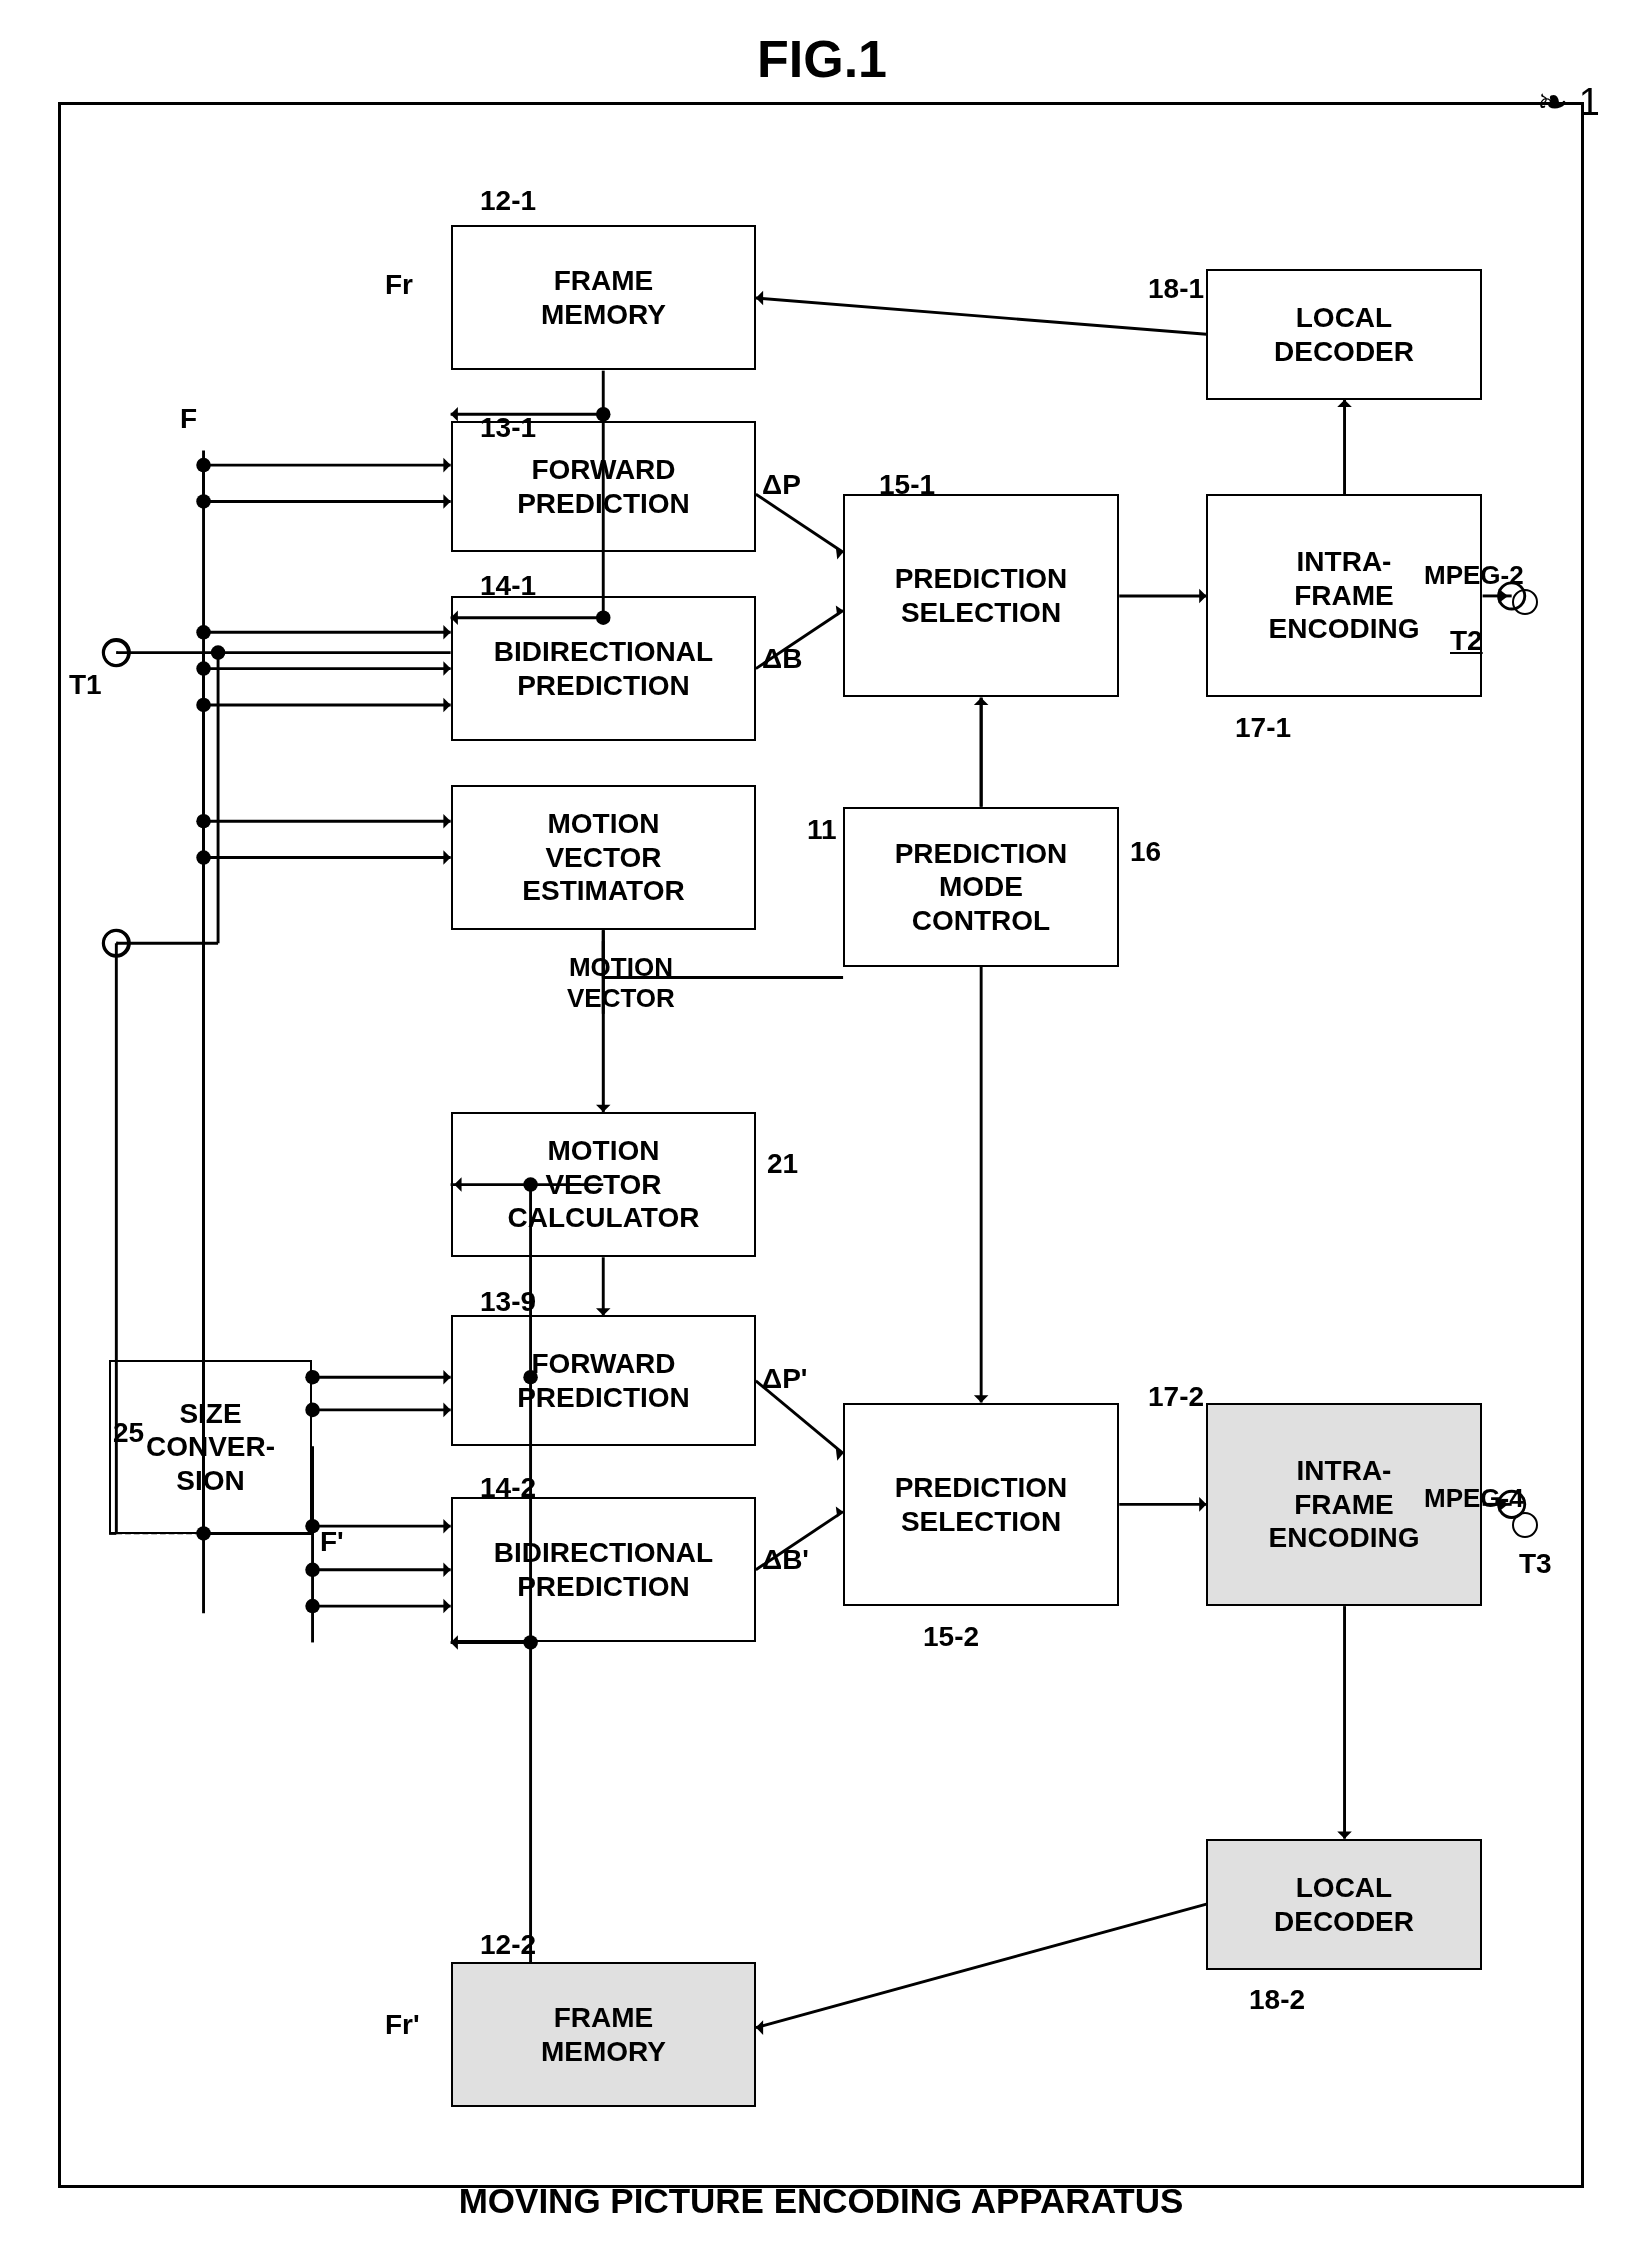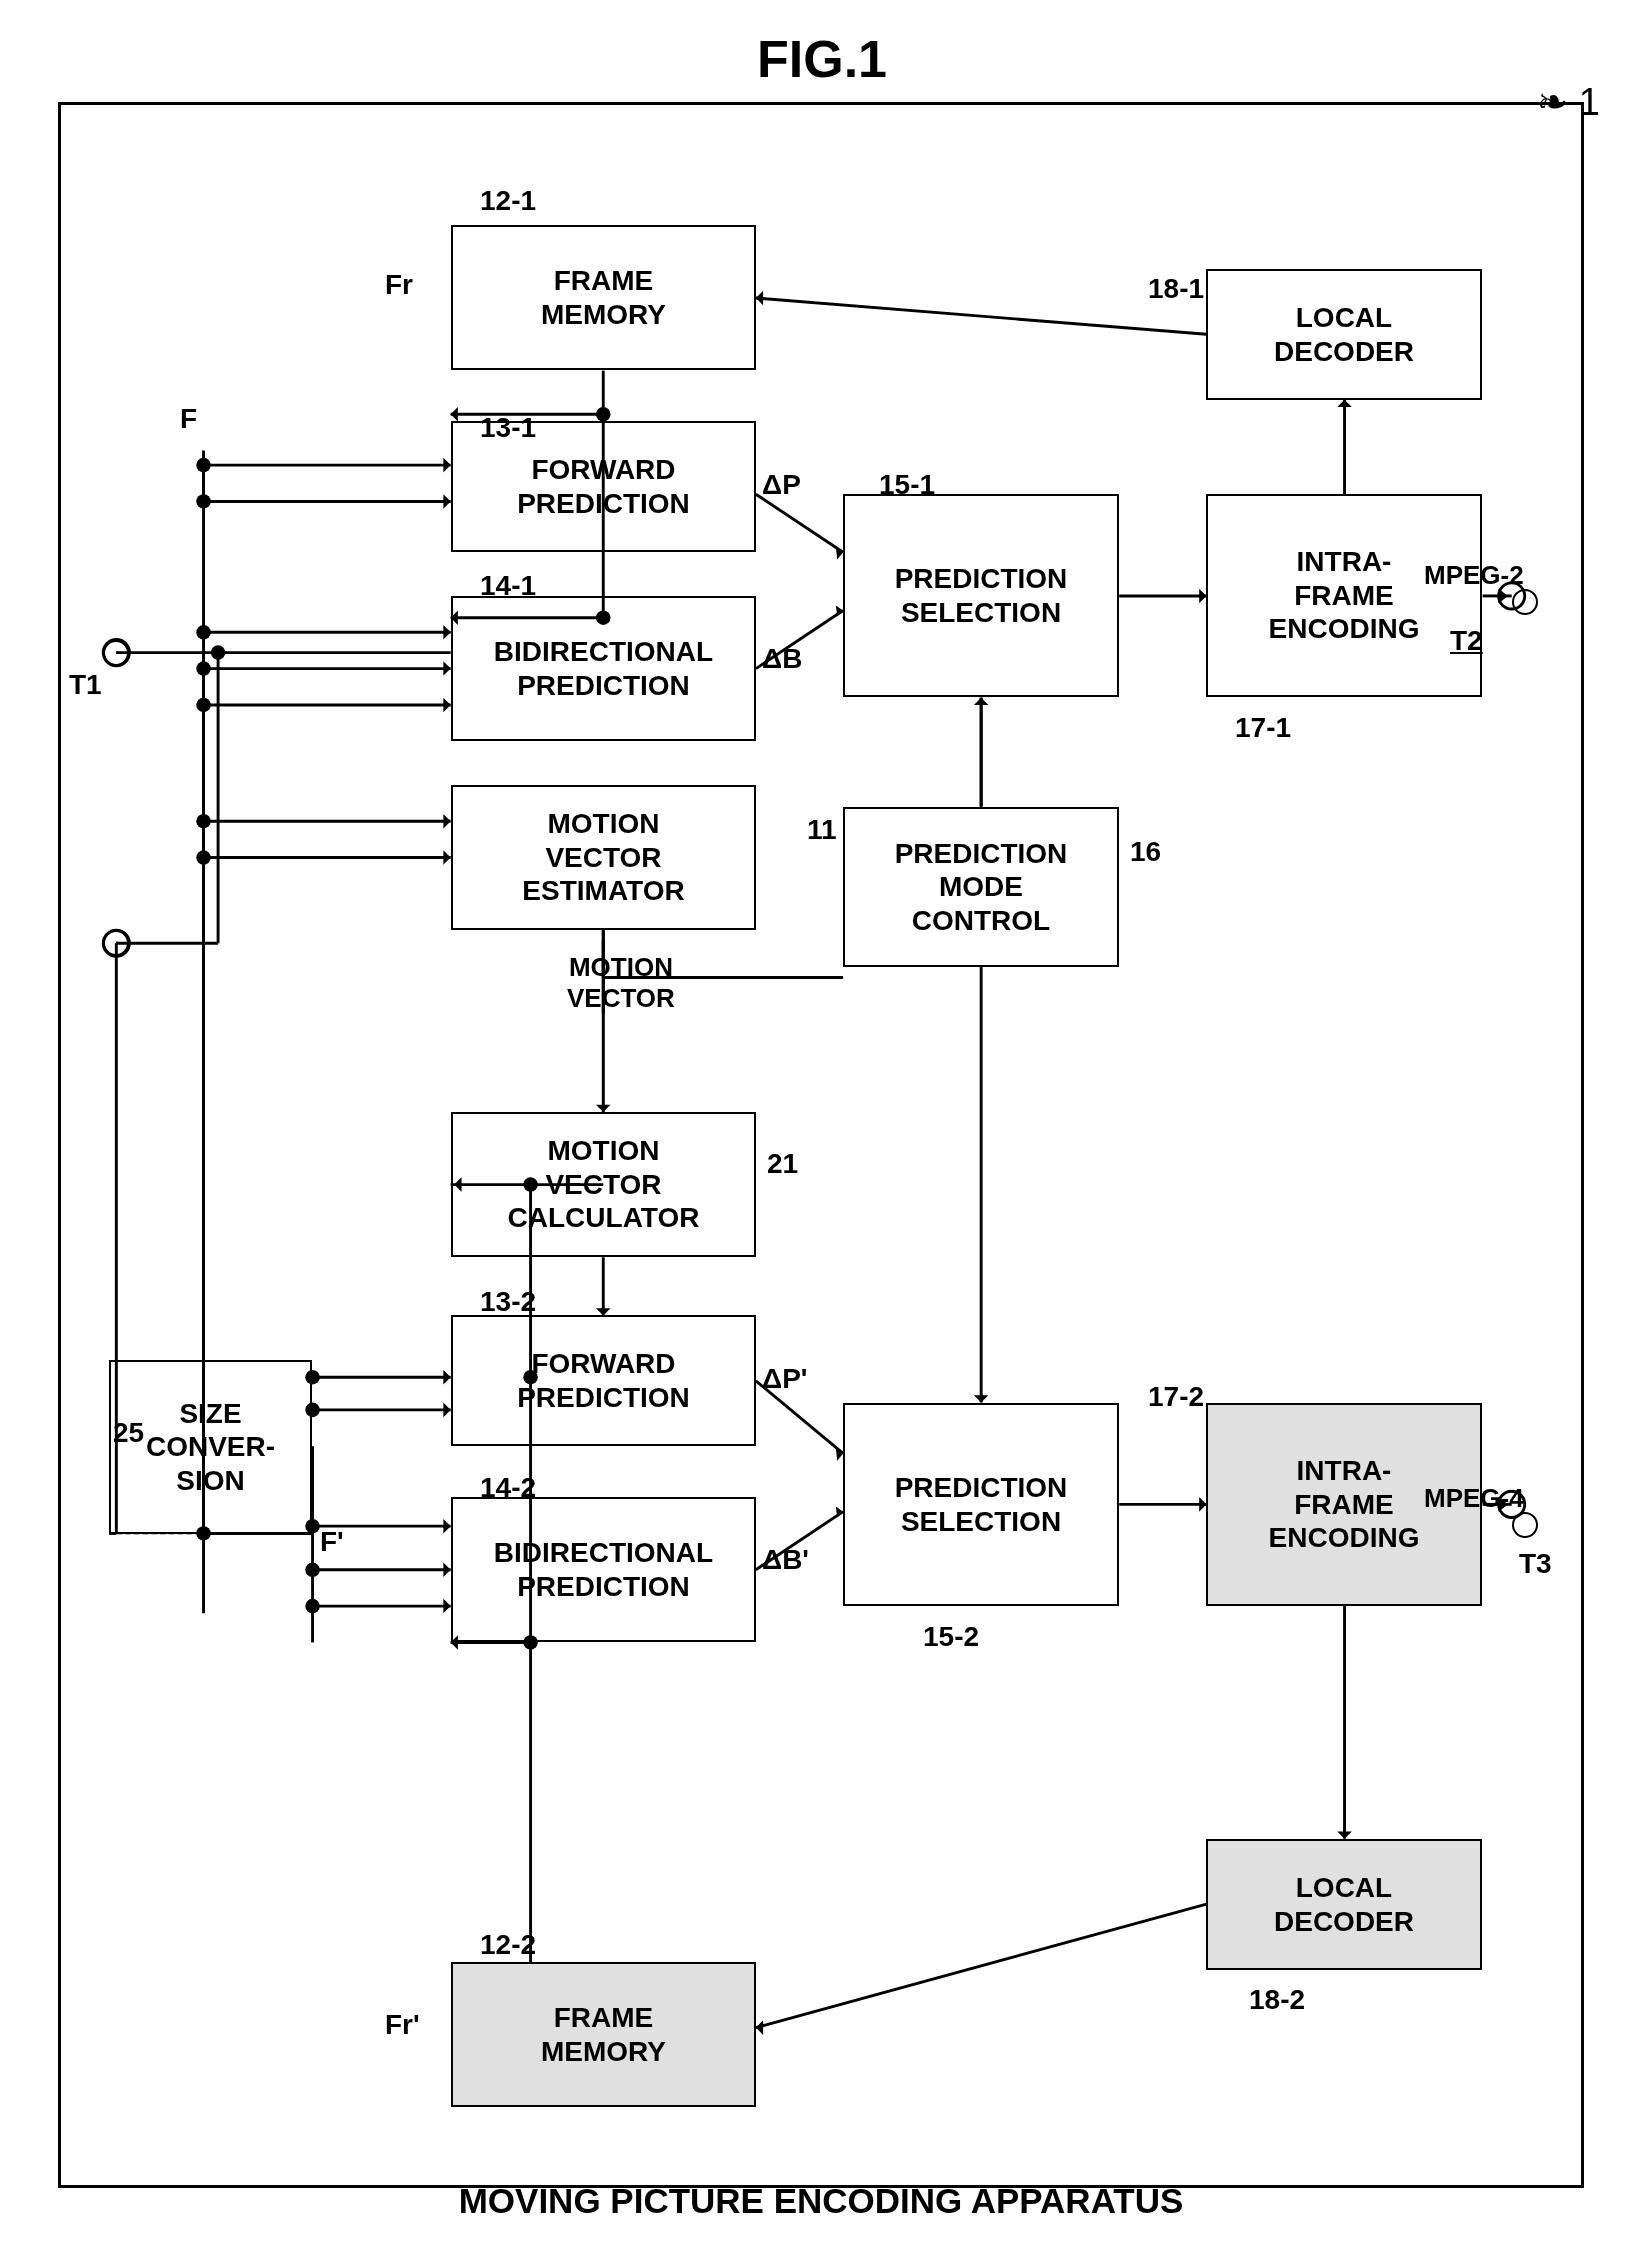--- a/index.html
+++ b/index.html
@@ -168,21 +168,21 @@
     <span style="white-space:pre-line;">MOTION
 VECTOR
 CALCULATOR</span>
   </div>
   <div class="label" style="left:767px; top:1148px;">21</div>
 
   <div class="block" style="left:451px; top:1315px; width:305px; height:131px;">
     <span style="white-space:pre-line;">FORWARD
 PREDICTION</span>
   </div>
-  <div class="label" style="left:480px; top:1286px;">13-2</div>
+  <div class="label" style="left:480px; top:1286px;">13-9</div>
 
   <div class="label" style="left:762px; top:1363px;">ΔP'</div>
 
   <div class="block" style="left:451px; top:1497px; width:305px; height:145px;">
     <span style="white-space:pre-line;">BIDIRECTIONAL
 PREDICTION</span>
   </div>
   <div class="label" style="left:480px; top:1472px;">14-2</div>
 
   <div class="label" style="left:762px; top:1544px;">ΔB'</div>

